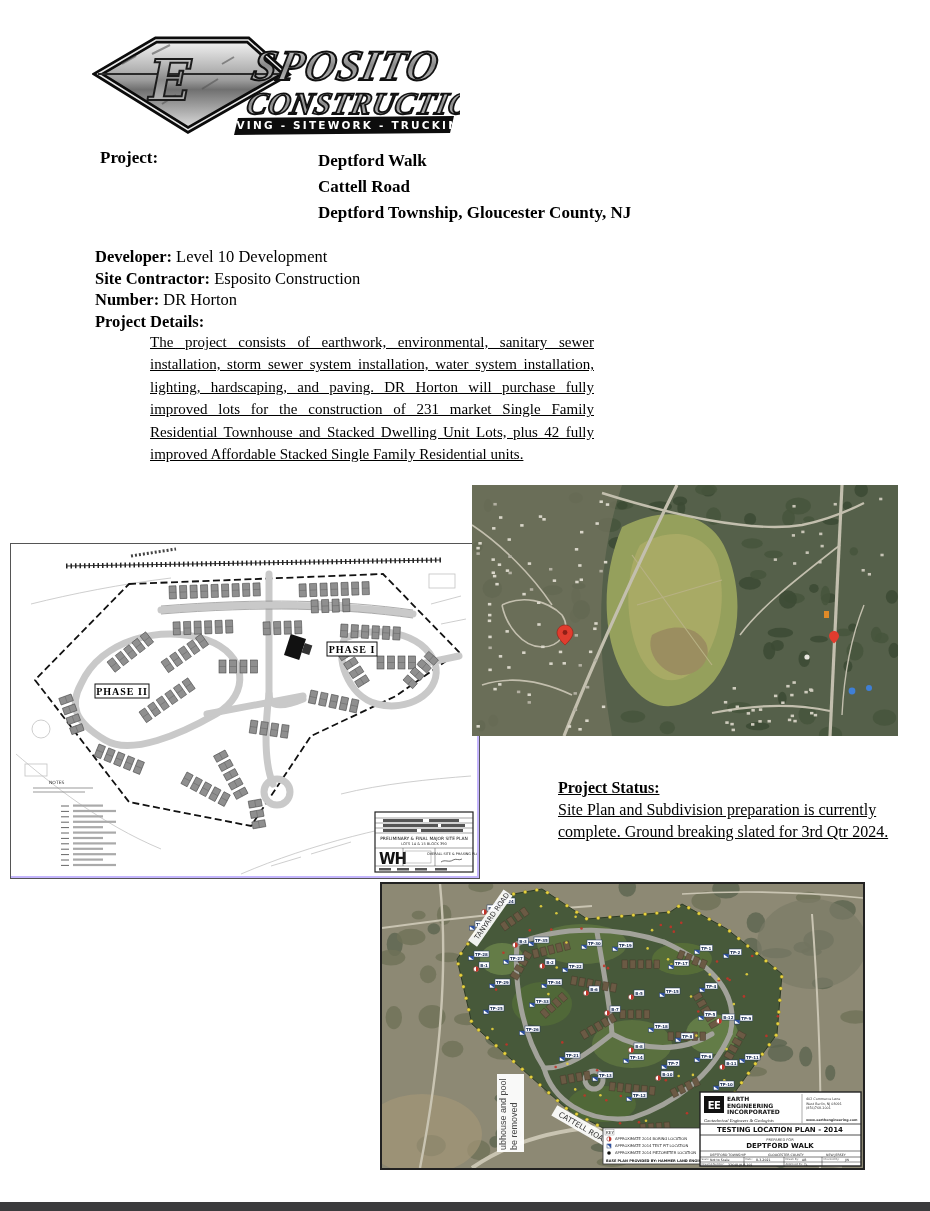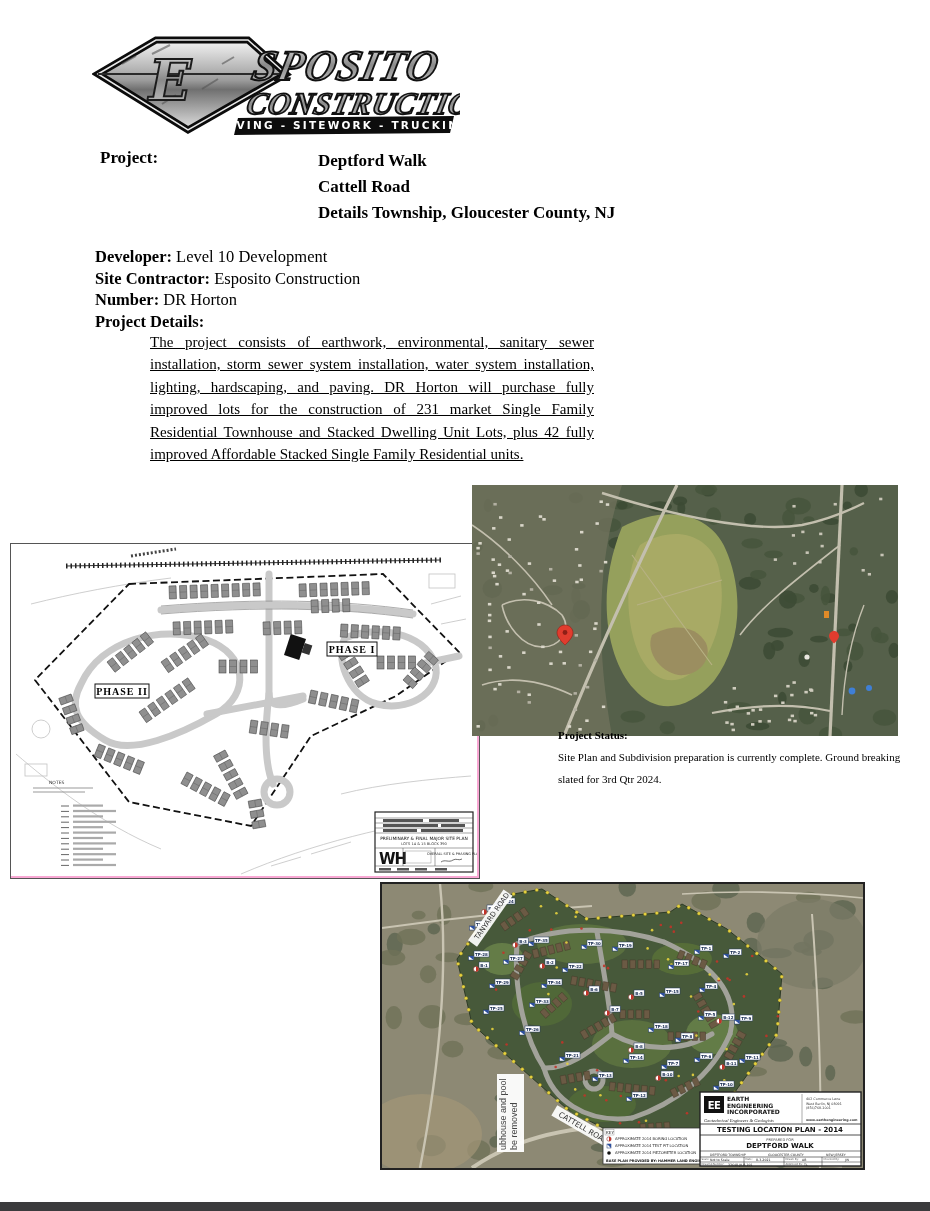--- a/index.html
+++ b/index.html
@@ -9,23 +9,23 @@
   .logo{position:absolute;left:92px;top:34px;width:368px;height:104px;}
   
   .project-label{position:absolute;left:100px;top:148px;font-size:17px;font-weight:bold;}
   .project-values{position:absolute;left:318px;top:148px;font-size:17px;font-weight:bold;line-height:26px;white-space:nowrap;}
   
   .info-block{position:absolute;left:95px;top:246px;font-size:16.5px;line-height:21.5px;}
   .info-block b{font-weight:bold;}
   
   .details-para{position:absolute;left:150px;top:331px;width:444px;font-size:15px;line-height:22.4px;text-align:justify;text-decoration:underline;}
   
-  .siteplan{position:absolute;left:10px;top:543px;width:468px;height:334px;border:1px solid #555;background:#f9a8d4;z-index:1;}
+  .siteplan{position:absolute;left:10px;top:543px;width:468px;height:334px;border:1px solid #555;background:#c4b5fd;z-index:1;}
   .aerial{position:absolute;left:472px;top:485px;width:426px;height:251px;z-index:2;}
-  .status-block{position:absolute;left:558px;top:724px;width:345px;font-size:11px;line-height:22px;z-index:3;}
+  .status-block{position:absolute;left:558px;top:777px;width:345px;font-size:16px;line-height:22px;z-index:3;text-decoration:underline;}
   .status-block .hd{font-weight:bold;}
   .bottomplan{position:absolute;left:380px;top:882px;width:485px;height:288px;border:2px solid #222;box-sizing:border-box;background:#8a8672;z-index:2;}
   .bottom-bar{position:absolute;left:0;top:1202px;width:930px;height:9px;background:#3b3b3d;}
   svg{display:block;}
   text{user-select:none;}
 </style>
 </head>
 <body>
 
 <div class="page">
@@ -63,21 +63,21 @@
         <polygon points="146,84 362,82 358,99 142,101" fill="#0d0d0d"></polygon>
         <text x="252" y="95" font-family="DejaVu Sans, sans-serif" font-size="10.5" font-weight="bold" fill="#fff" text-anchor="middle" letter-spacing="2.2">PAVING - SITEWORK - TRUCKING</text>
       </g>
     </svg>
   </div>
 
   <div class="project-label">Project:</div>
   <div class="project-values">
     <div>Deptford Walk</div>
     <div>Cattell Road</div>
-    <div>Details Township, Gloucester County, NJ</div>
+    <div>Deptford Township, Gloucester County, NJ</div>
   </div>
 
   <div class="info-block">
     <div><b>Developer:</b> <span>Level 10 Development</span></div>
     <div><b>Site Contractor:</b> <span>Esposito Construction</span></div>
     <div><b>Number:</b> <span>DR Horton</span></div>
     <div><b>Project Details:</b></div>
   </div>
   <div class="details-para">The project consists of  earthwork, environmental, sanitary sewer installation, storm sewer system installation, water system installation, lighting, hardscaping, and paving. DR Horton will purchase fully improved lots for the construction of 231 market Single Family Residential Townhouse and Stacked Dwelling Unit Lots, plus 42 fully improved Affordable Stacked Single Family Residential units.</div>
 

